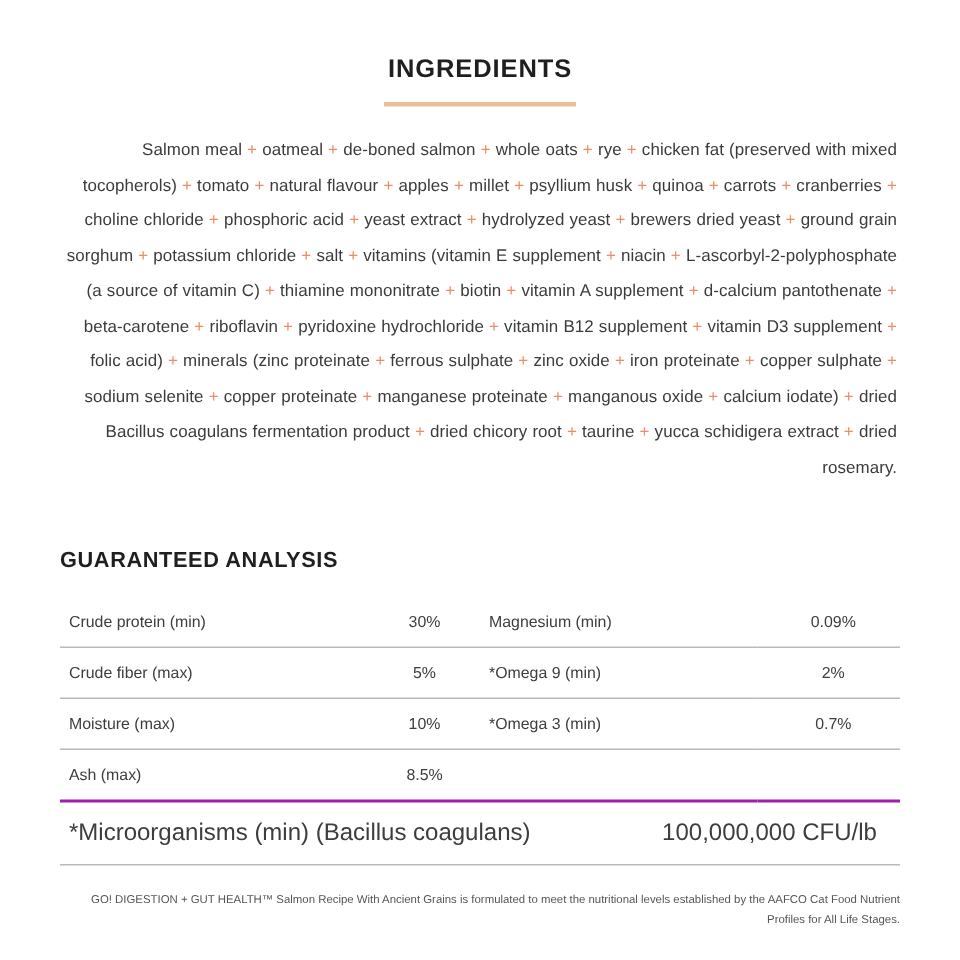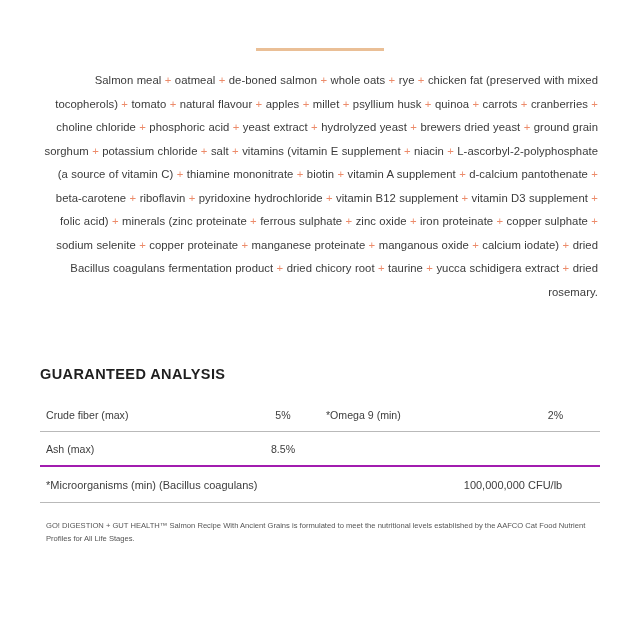--- a/index.html
+++ b/index.html
@@ -93,21 +93,21 @@
   td.c-val-l   { width: 80px;  text-align: center; padding-left: 0; }
   td.c-label-r { width: 185px; text-align: left; padding-left: 28px; }
   td.c-val-r   { width: 95px;  text-align: center; padding-left: 0; }
 
   tr.row-last td { border-bottom: 2px solid #a21caf; }
 
   table.ga-micro {
     width: 560px;
     border-collapse: collapse;
     table-layout: fixed;
-    font-size: 11px;
+    font-size: 16px;
     color: #3d3d3d;
     margin-top: 0;
   }
   table.ga-micro td {
     border-bottom: 1px solid #b9b9b9;
     padding: 12px 0 11px 6px;
     vertical-align: middle;
     white-space: nowrap;
   }
   td.m-label { width: 380px; text-align: left; }
@@ -121,42 +121,56 @@
     margin-top: 14px;
     padding-left: 6px;
   }
   .legal {
     width: 560px;
     font-size: 7.6px;
     line-height: 12.5px;
     color: #555555;
     margin-top: 17px;
     padding-left: 6px;
+    text-align: right;
   }
 </style>
 </head>
 <body>
 
 <div class="page">
 
   <section class="ingredients-section">
+    <h1 class="section-title">INGREDIENTS</h1>
     <hr class="title-rule">
     <p class="ingredients-body" id="ingredients-body"><span>Salmon meal</span><span class="plus"> + </span><span>oatmeal</span><span class="plus"> + </span><span>de-boned salmon</span><span class="plus"> + </span><span>whole oats</span><span class="plus"> + </span><span>rye</span><span class="plus"> + </span><span>chicken fat (preserved with mixed tocopherols)</span><span class="plus"> + </span><span>tomato</span><span class="plus"> + </span><span>natural flavour</span><span class="plus"> + </span><span>apples</span><span class="plus"> + </span><span>millet</span><span class="plus"> + </span><span>psyllium husk</span><span class="plus"> + </span><span>quinoa</span><span class="plus"> + </span><span>carrots</span><span class="plus"> + </span><span>cranberries</span><span class="plus"> + </span><span>choline chloride</span><span class="plus"> + </span><span>phosphoric acid</span><span class="plus"> + </span><span>yeast extract</span><span class="plus"> + </span><span>hydrolyzed yeast</span><span class="plus"> + </span><span>brewers dried yeast</span><span class="plus"> + </span><span>ground grain sorghum</span><span class="plus"> + </span><span>potassium chloride</span><span class="plus"> + </span><span>salt</span><span class="plus"> + </span><span>vitamins (vitamin E supplement</span><span class="plus"> + </span><span>niacin</span><span class="plus"> + </span><span>L-ascorbyl-2-polyphosphate (a source of vitamin C)</span><span class="plus"> + </span><span>thiamine mononitrate</span><span class="plus"> + </span><span>biotin</span><span class="plus"> + </span><span>vitamin A supplement</span><span class="plus"> + </span><span>d-calcium pantothenate</span><span class="plus"> + </span><span>beta-carotene</span><span class="plus"> + </span><span>riboflavin</span><span class="plus"> + </span><span>pyridoxine hydrochloride</span><span class="plus"> + </span><span>vitamin B12 supplement</span><span class="plus"> + </span><span>vitamin D3 supplement</span><span class="plus"> + </span><span>folic acid)</span><span class="plus"> + </span><span>minerals (zinc proteinate</span><span class="plus"> + </span><span>ferrous sulphate</span><span class="plus"> + </span><span>zinc oxide</span><span class="plus"> + </span><span>iron proteinate</span><span class="plus"> + </span><span>copper sulphate</span><span class="plus"> + </span><span>sodium selenite</span><span class="plus"> + </span><span>copper proteinate</span><span class="plus"> + </span><span>manganese proteinate</span><span class="plus"> + </span><span>manganous oxide</span><span class="plus"> + </span><span>calcium iodate)</span><span class="plus"> + </span><span>dried Bacillus coagulans fermentation product</span><span class="plus"> + </span><span>dried chicory root</span><span class="plus"> + </span><span>taurine</span><span class="plus"> + </span><span>yucca schidigera extract</span><span class="plus"> + </span><span>dried rosemary.</span></p>
   </section>
 
   <section class="ga-section">
     <h2 class="ga-title">GUARANTEED ANALYSIS</h2>
 
     <table class="ga-table">
       <tbody id="ga-rows">
           <tr>
+            <td class="c-label-l">Crude protein (min)</td>
+            <td class="c-val-l">30%</td>
+            <td class="c-label-r">Magnesium (min)</td>
+            <td class="c-val-r">0.09%</td>
+          </tr>
+          <tr>
             <td class="c-label-l">Crude fiber (max)</td>
             <td class="c-val-l">5%</td>
             <td class="c-label-r">*Omega 9 (min)</td>
             <td class="c-val-r">2%</td>
+          </tr>
+          <tr>
+            <td class="c-label-l">Moisture (max)</td>
+            <td class="c-val-l">10%</td>
+            <td class="c-label-r">*Omega 3 (min)</td>
+            <td class="c-val-r">0.7%</td>
           </tr>
           <tr class="row-last">
             <td class="c-label-l">Ash (max)</td>
             <td class="c-val-l">8.5%</td>
             <td class="c-label-r"></td>
             <td class="c-val-r"></td>
           </tr>
         </tbody>
     </table>
 

